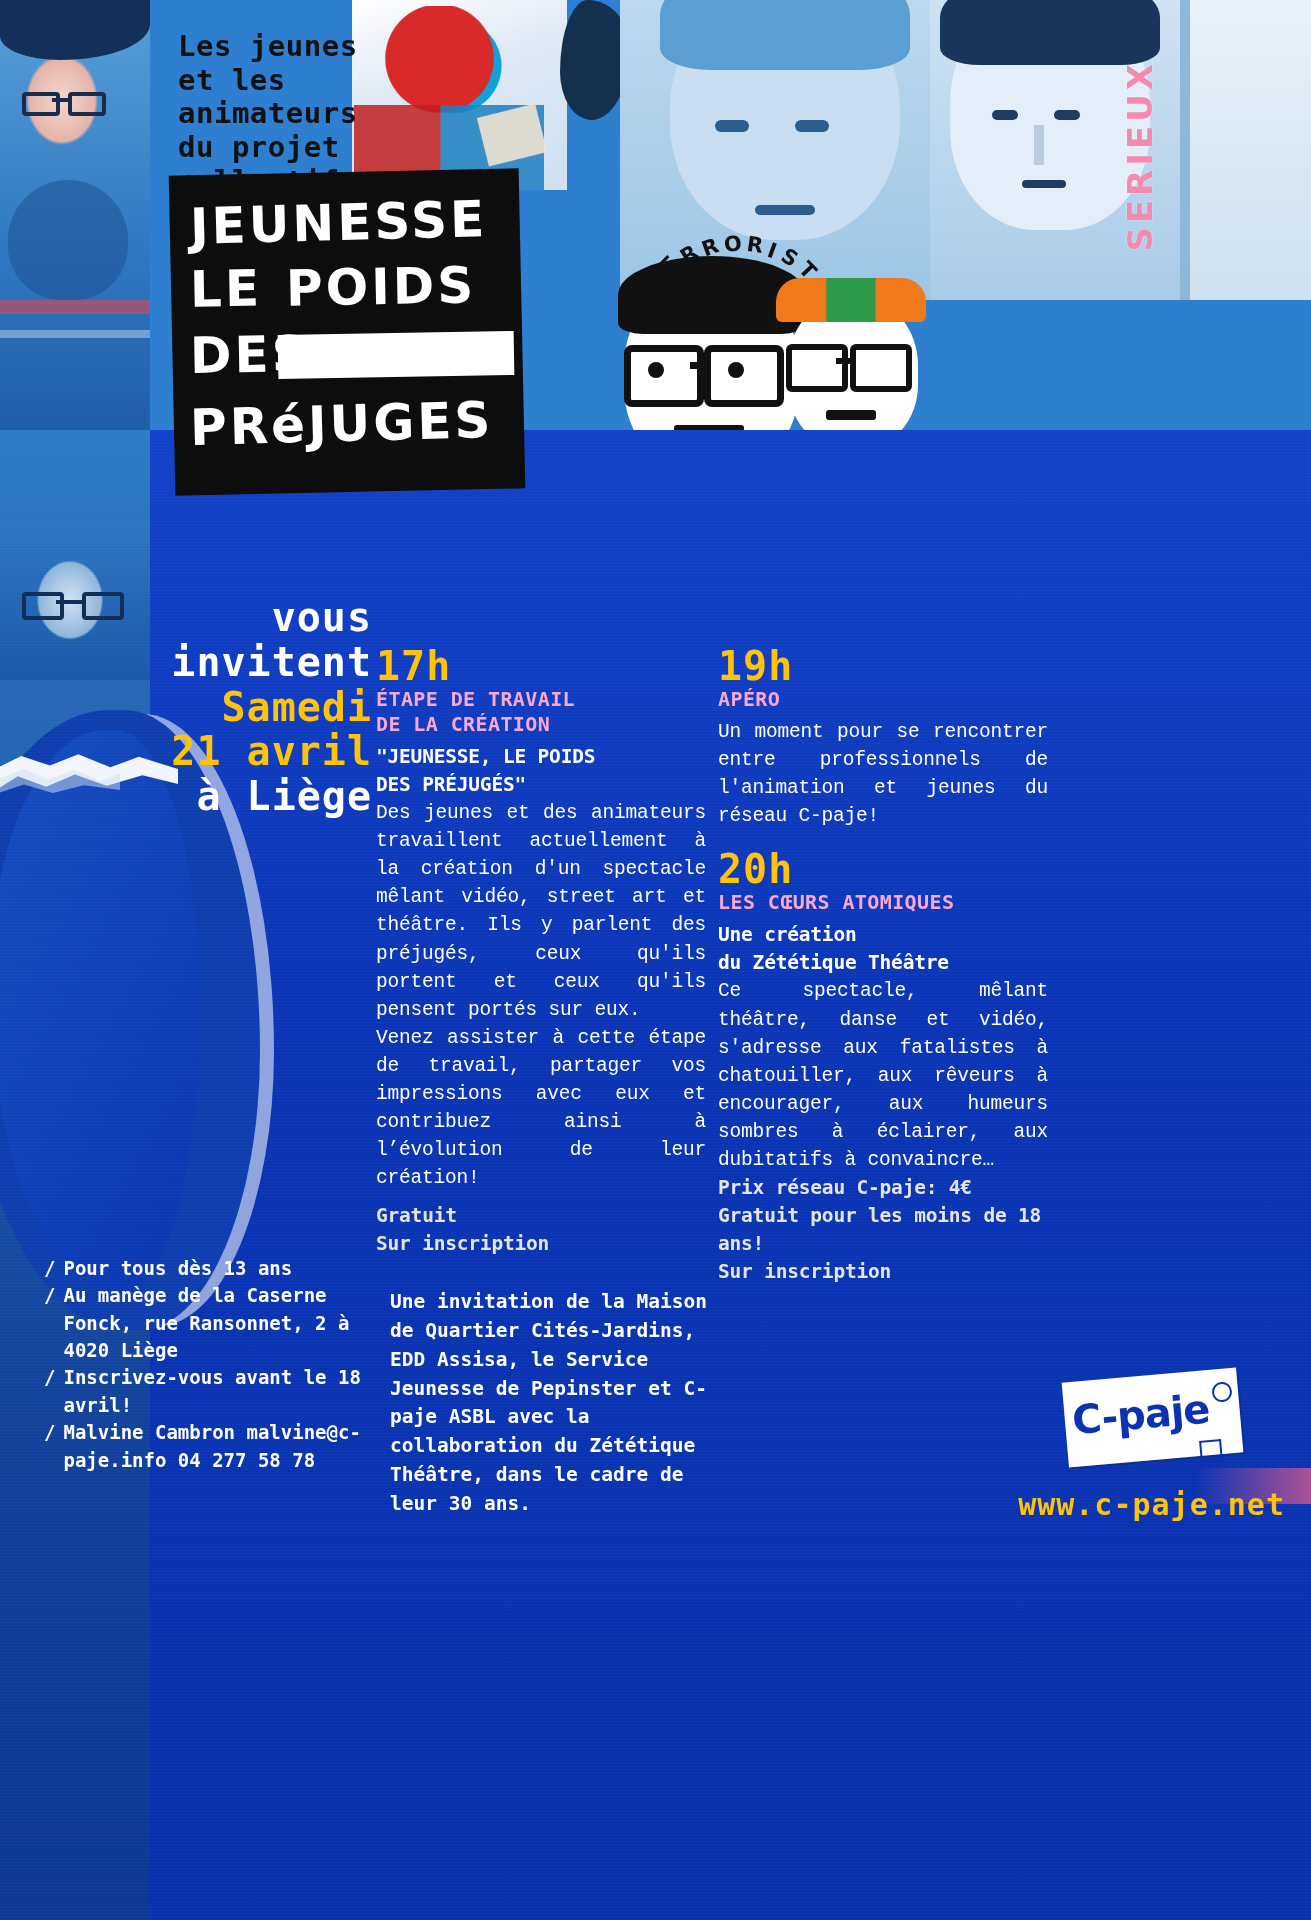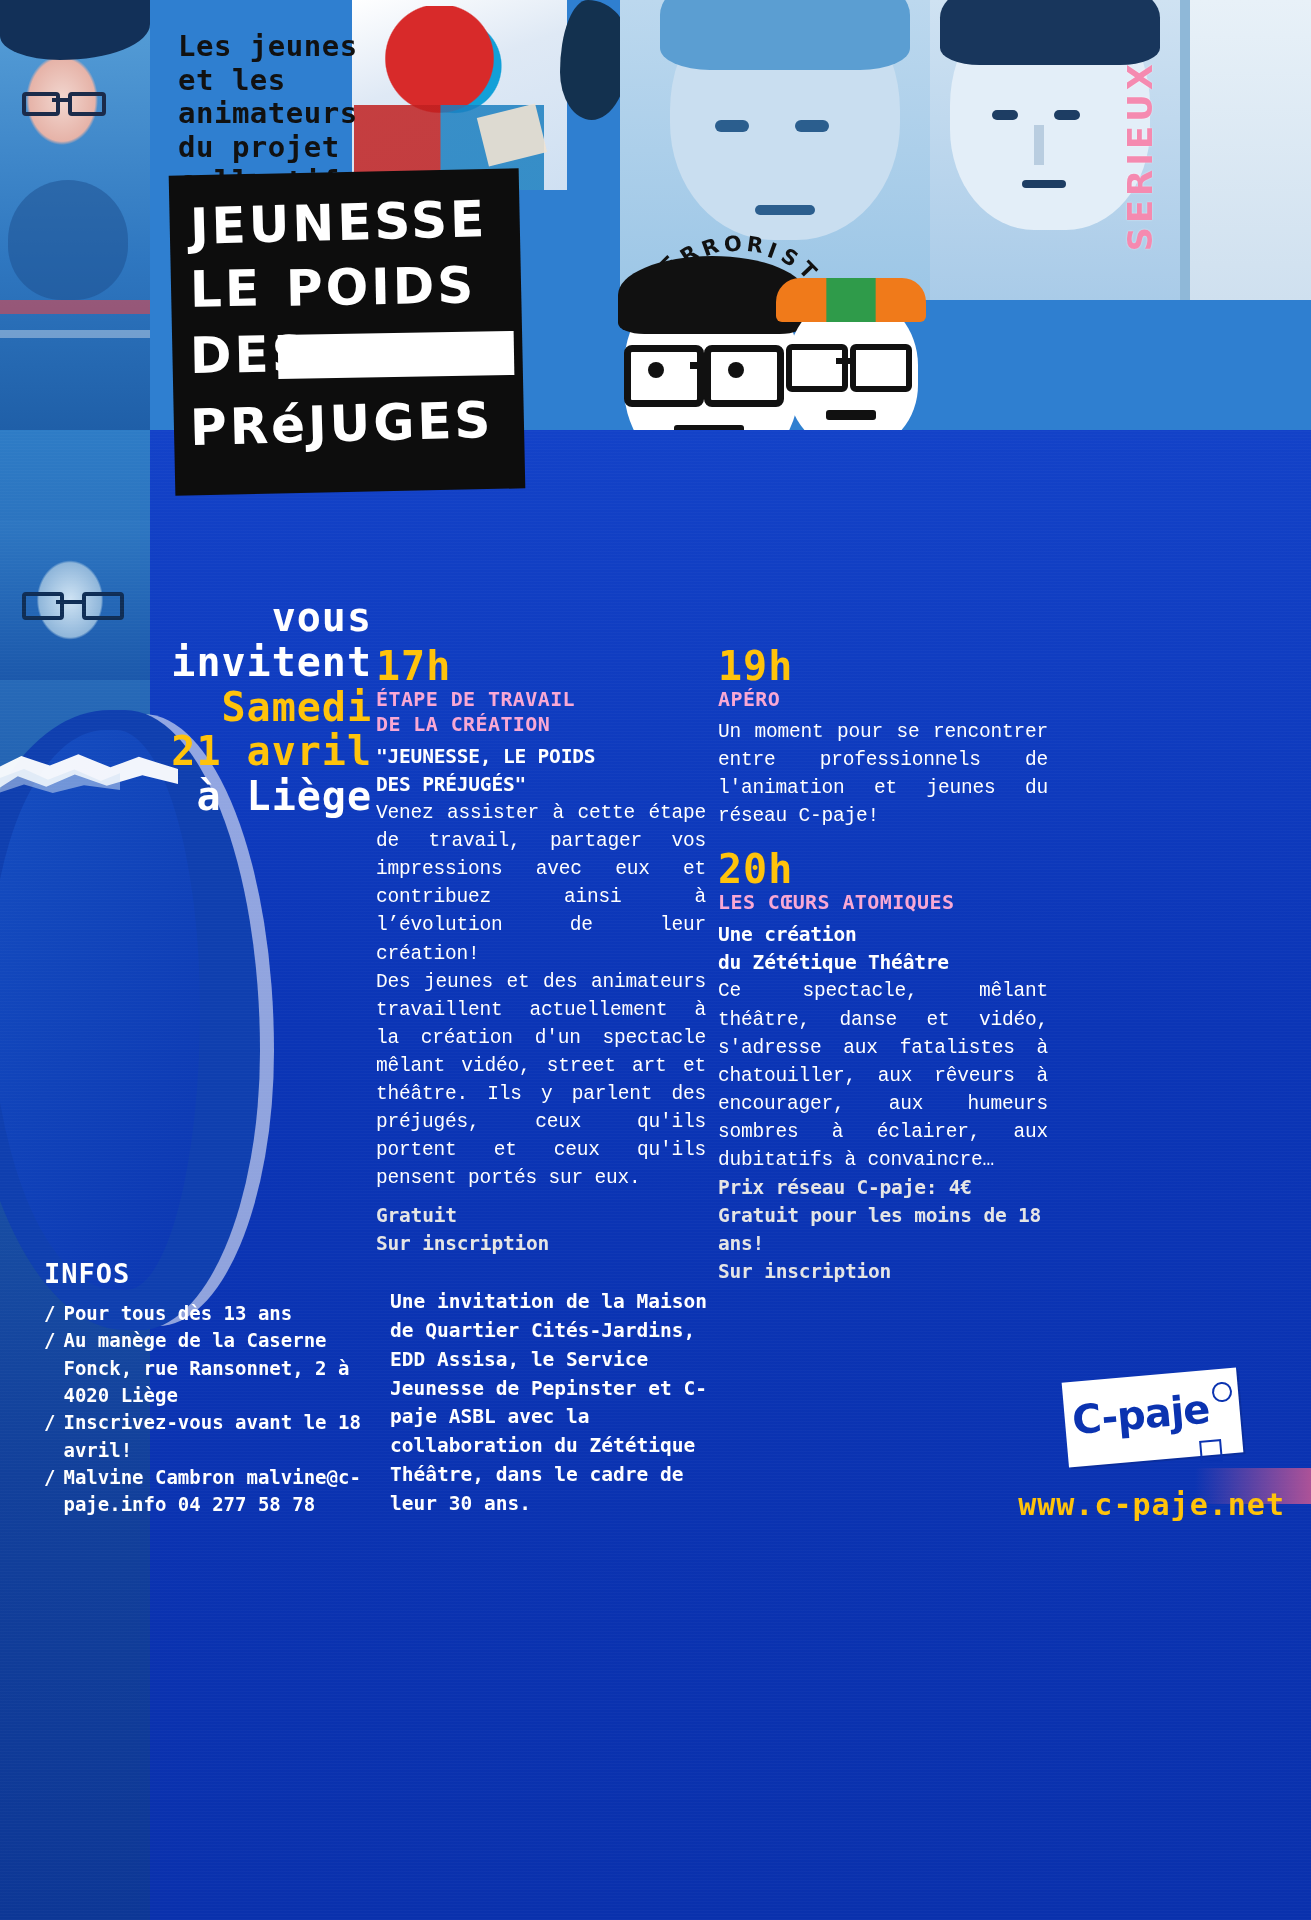--- a/index.html
+++ b/index.html
@@ -435,43 +435,42 @@
     <div class="date">21 avril</div>
     <div>à Liège</div>
   </div>
 
   <div class="col col-left">
     <div class="time">17h</div>
     <div class="subtitle" style="white-space:pre-line;">ÉTAPE DE TRAVAIL
 DE LA CRÉATION</div>
     <div class="strong-white" style="white-space:pre-line;">"JEUNESSE, LE POIDS
 DES PRÉJUGÉS"</div>
+    <div class="para">Des jeunes et des animateurs travaillent actuellement à la création d'un spectacle mêlant vidéo, street art et théâtre. Ils y parlent des préjugés, ceux qu'ils portent et ceux qu'ils pensent portés sur eux.</div>
     <div class="para">Venez assister à cette étape de travail, partager vos impressions avec eux et contribuez ainsi à l’évolution de leur création!</div>
-    <div class="para">Des jeunes et des animateurs travaillent actuellement à la création d'un spectacle mêlant vidéo, street art et théâtre. Ils y parlent des préjugés, ceux qu'ils portent et ceux qu'ils pensent portés sur eux.</div>
     <div class="gold mt10">Gratuit</div>
     <div class="gold">Sur inscription</div>
   </div>
 
   <div class="col col-right">
     <div class="time">19h</div>
     <div class="subtitle">APÉRO</div>
     <div class="para">Un moment pour se rencontrer entre professionnels de l'animation et jeunes du réseau C-paje!</div>
 
     <div class="time mt18">20h</div>
     <div class="subtitle">LES CŒURS ATOMIQUES</div>
     <div class="strong-white" style="white-space:pre-line;">Une création
 du Zététique Théâtre</div>
     <div class="para">Ce spectacle, mêlant théâtre, danse et vidéo, s'adresse aux fatalistes à chatouiller, aux rêveurs à encourager, aux humeurs sombres à éclairer, aux dubitatifs à convaincre…</div>
     <div class="gold">Prix réseau C-paje: 4€</div>
     <div class="gold">Gratuit pour les moins de 18 ans!</div>
     <div class="gold">Sur inscription</div>
   </div>
 
   <div class="infos">
-    <h3>INFOS</h3>
     <div class="li">
       <span class="sl">/</span>
       <span>Pour tous dès 13 ans</span>
     </div>
     <div class="li">
       <span class="sl">/</span>
       <span>Au manège de la Caserne Fonck, rue Ransonnet, 2 à 4020 Liège</span>
     </div>
     <div class="li">
       <span class="sl">/</span>

